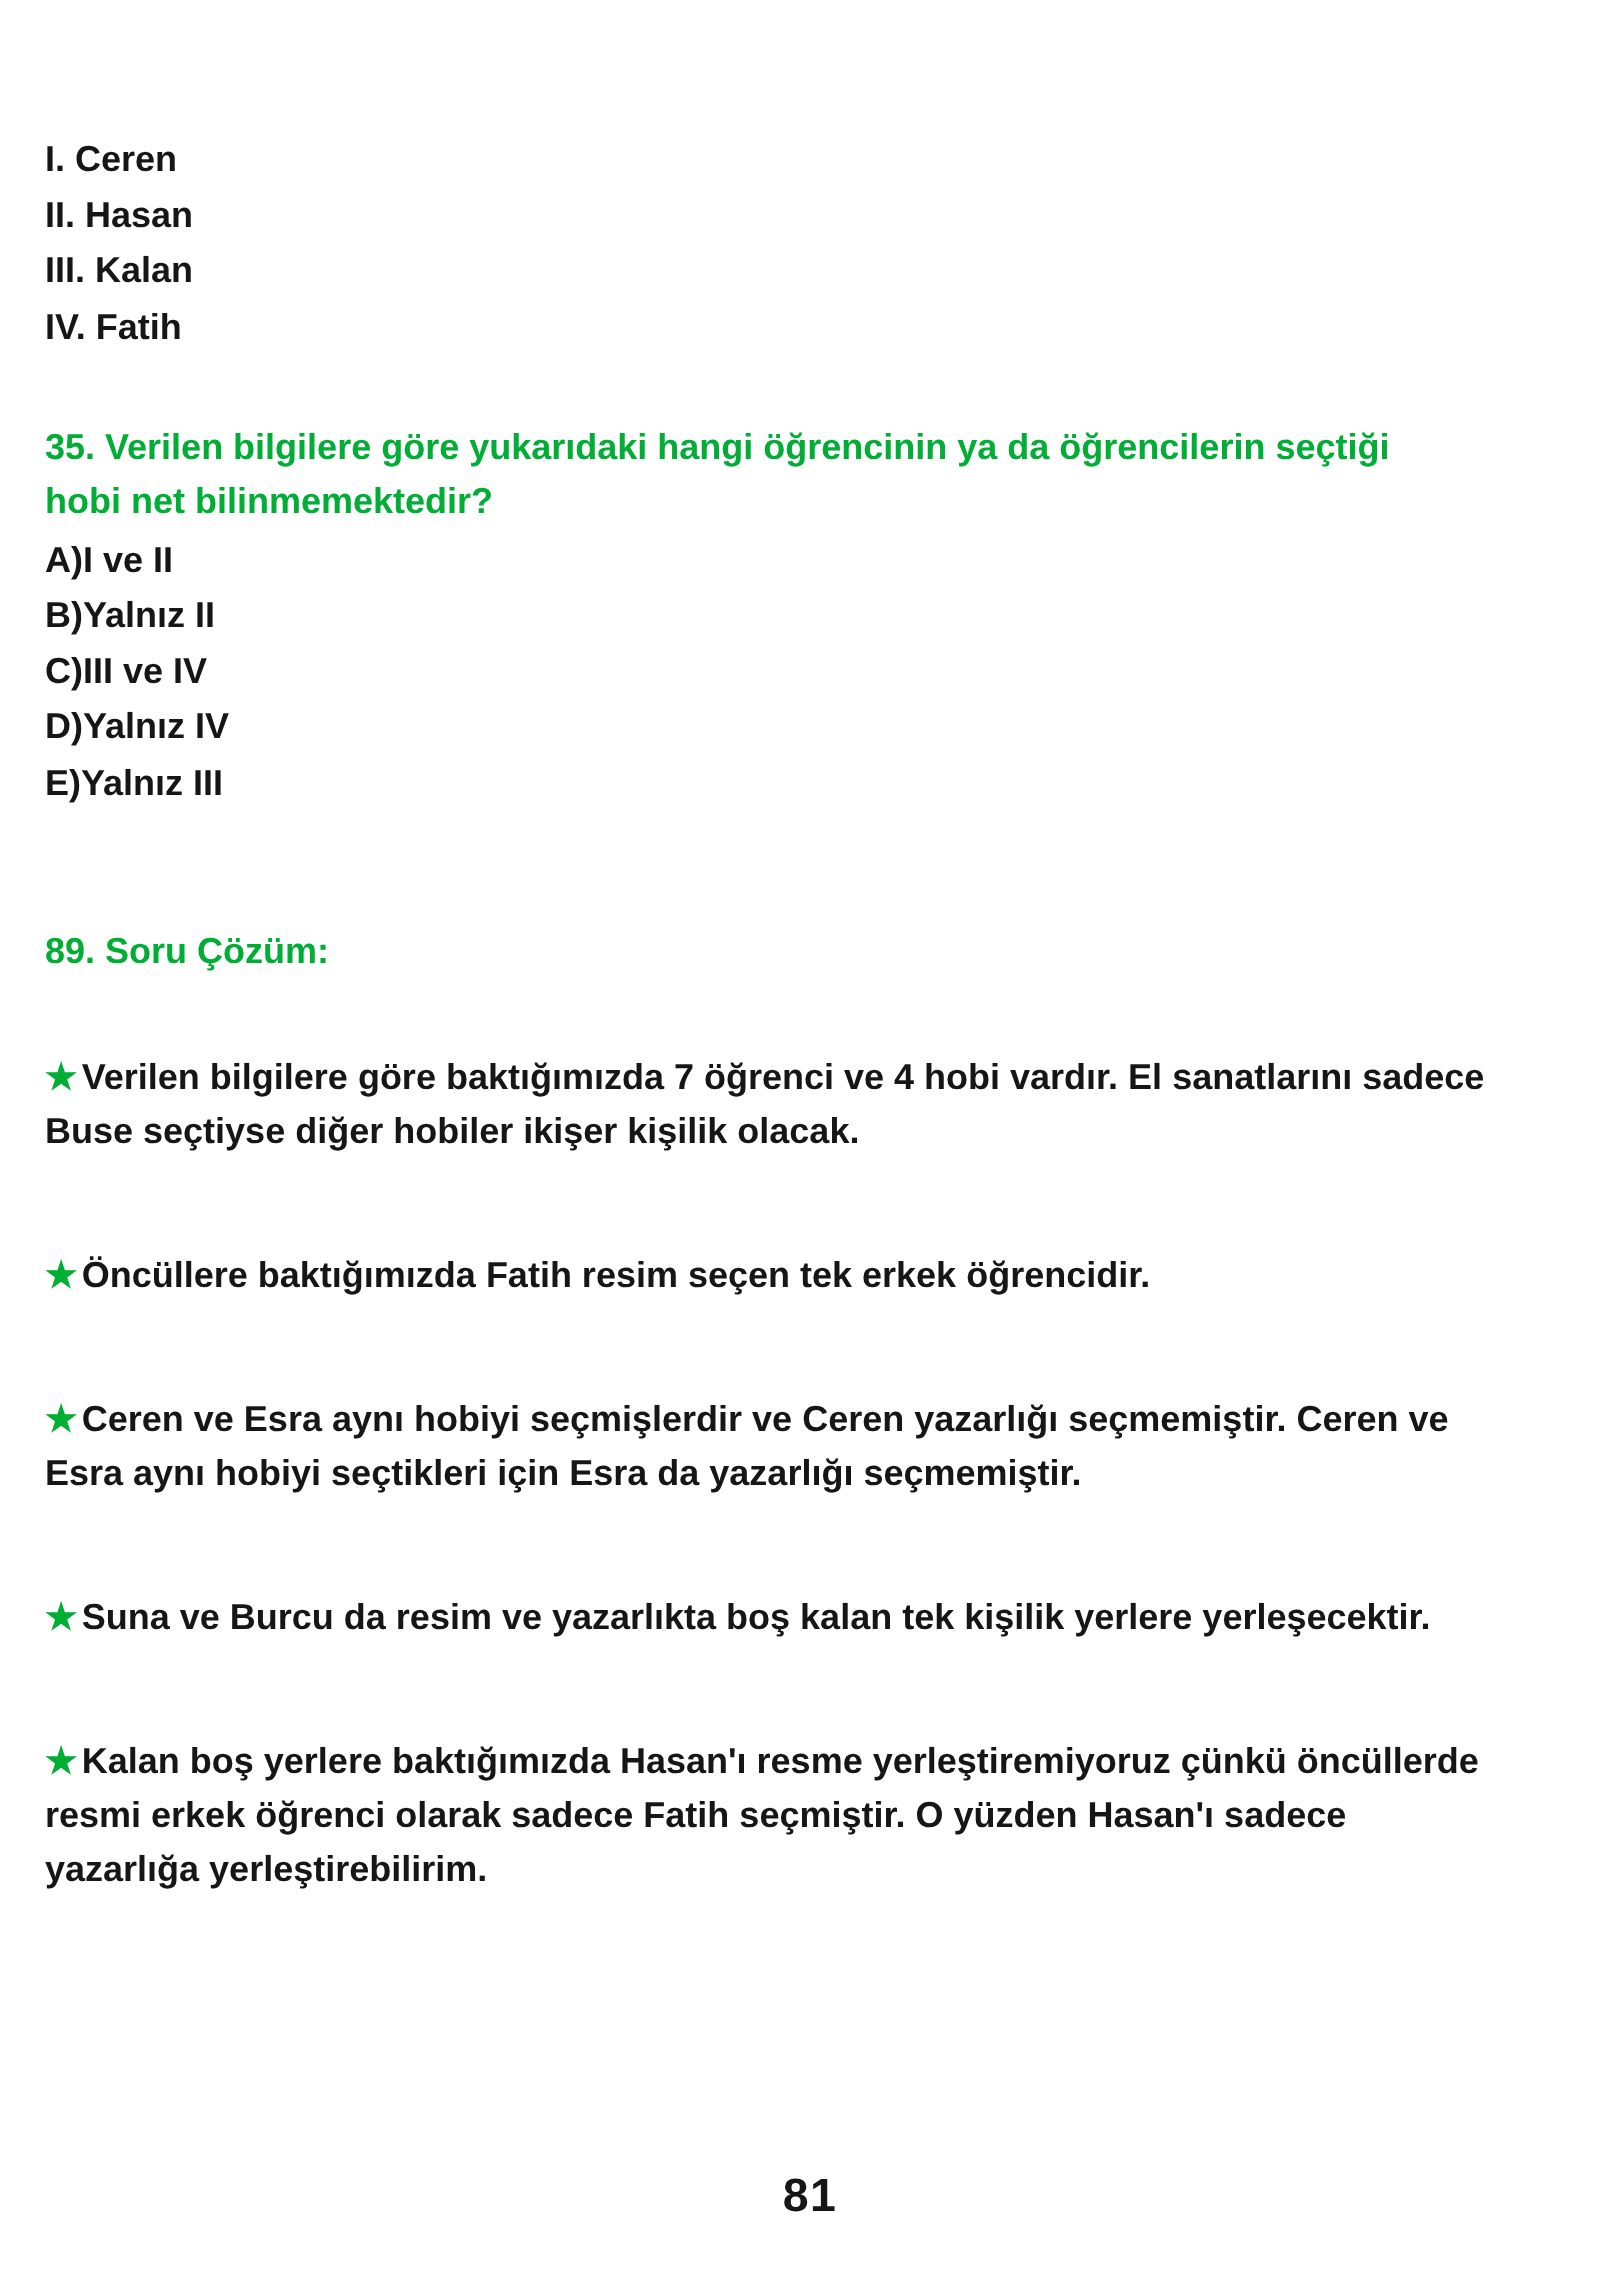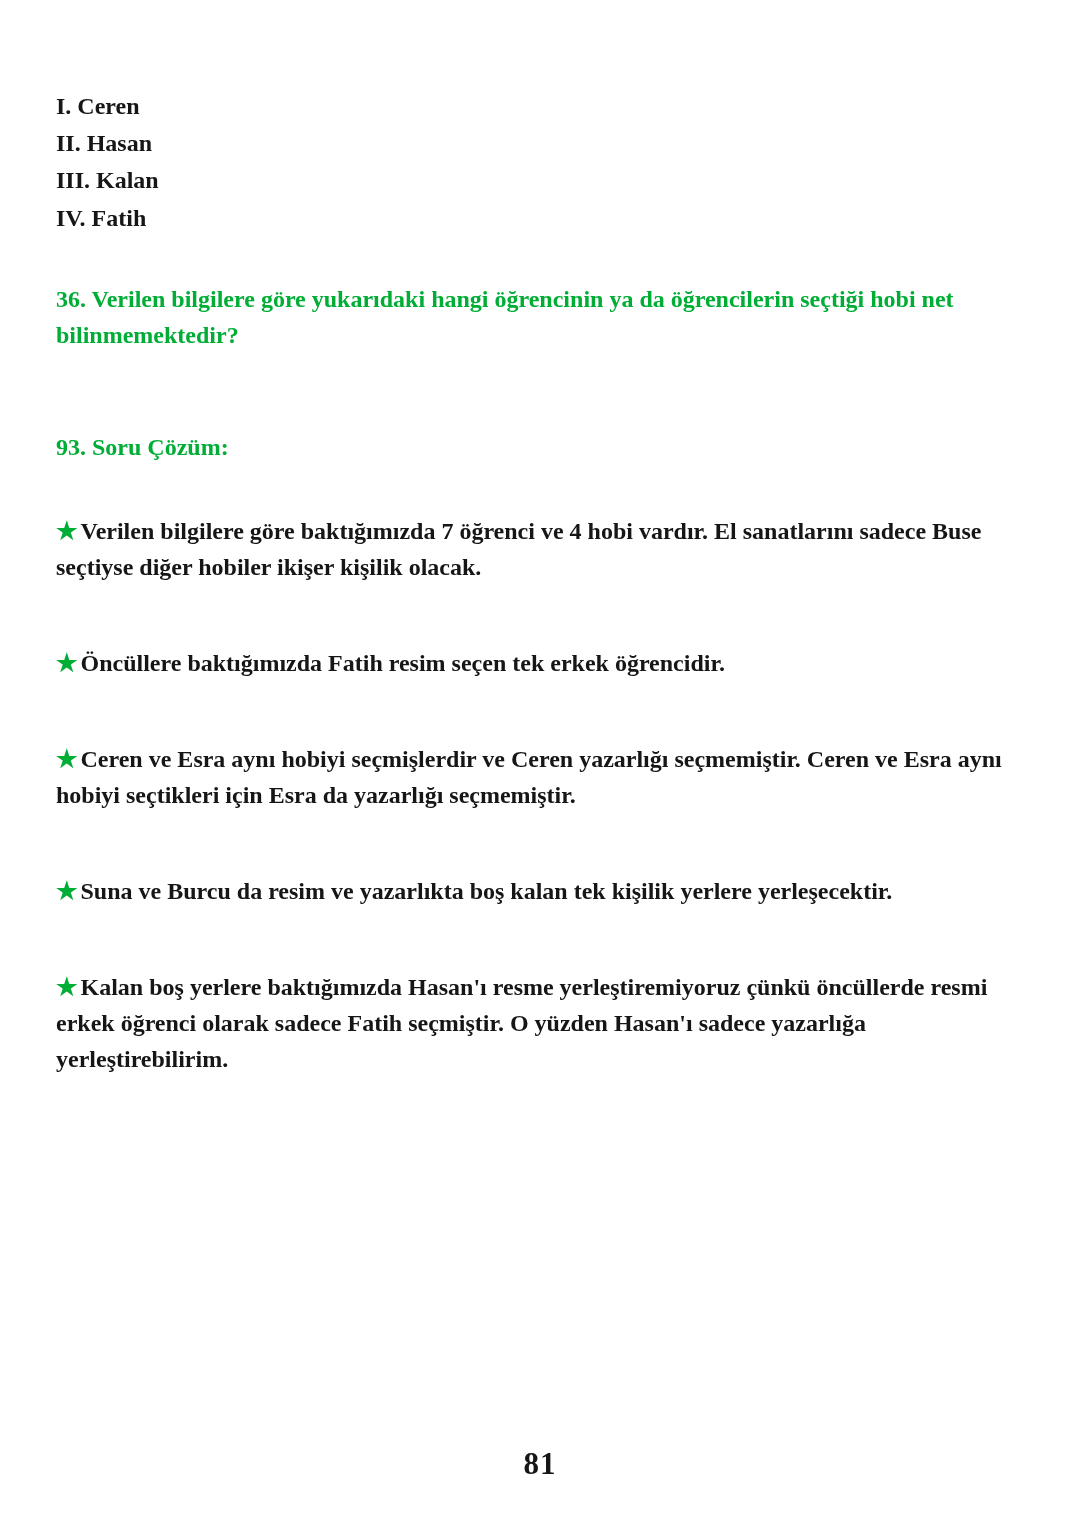--- a/index.html
+++ b/index.html
@@ -7,26 +7,26 @@
     --ink:#161616;
     --paper:#ffffff;
   }
   *{margin:0;padding:0;box-sizing:border-box;}
   html,body{background:#fff;}
   .page{
     position:relative;
     width:1080px;
     height:1527px;
     background:var(--paper);
-    font-family:Liberation Serif, serif;
+    font-family:Liberation Sans, sans-serif;
     font-weight:700;
     color:var(--ink);
     font-size:24px;
     line-height:1.5;
-    padding:88px 62px 0 56px;
+    padding:88px 62px 0 30px;
     overflow:hidden;
   }
   .roman-list{list-style:none;}
   .roman-list li{line-height:1.55;}
   .green{color:var(--green);}
   .question{
     margin-top:44px;
     max-width:930px;
   }
   .options{margin-top:2px;}
@@ -57,24 +57,31 @@
 
 <div class="page">
 
   <ul class="roman-list">
     <li>I.  Ceren</li>
     <li>II. Hasan</li>
     <li>III. Kalan</li>
     <li>IV. Fatih</li>
   </ul>
 
-  <p class="question green">36. Verilen bilgilere göre yukarıdaki hangi öğrencinin ya da öğrencilerin seçtiği hobi net bilinmemektedir?</p>
+  <p class="question green">35. Verilen bilgilere göre yukarıdaki hangi öğrencinin ya da öğrencilerin seçtiği hobi net bilinmemektedir?</p>
 
+  <div class="options">
+    <div class="option">A)I ve II</div>
+    <div class="option">B)Yalnız II</div>
+    <div class="option">C)III ve IV</div>
+    <div class="option">D)Yalnız IV</div>
+    <div class="option">E)Yalnız III</div>
+  </div>
 
-  <p class="solution-heading green">93. Soru Çözüm:</p>
+  <p class="solution-heading green">89. Soru Çözüm:</p>
 
   <p class="bullet first"><span class="star">★</span><span>Verilen bilgilere göre baktığımızda 7 öğrenci ve 4 hobi vardır. El sanatlarını sadece Buse seçtiyse diğer hobiler ikişer kişilik olacak.</span></p>
 
   <p class="bullet"><span class="star">★</span><span>Öncüllere baktığımızda Fatih resim seçen tek erkek öğrencidir.</span></p>
 
   <p class="bullet"><span class="star">★</span><span>Ceren ve Esra aynı hobiyi seçmişlerdir ve Ceren yazarlığı seçmemiştir. Ceren ve Esra aynı hobiyi seçtikleri için Esra da yazarlığı seçmemiştir.</span></p>
 
 
 
   <p class="bullet"><span class="star">★</span><span>Suna ve Burcu da resim ve yazarlıkta boş kalan tek kişilik yerlere yerleşecektir.</span></p>

